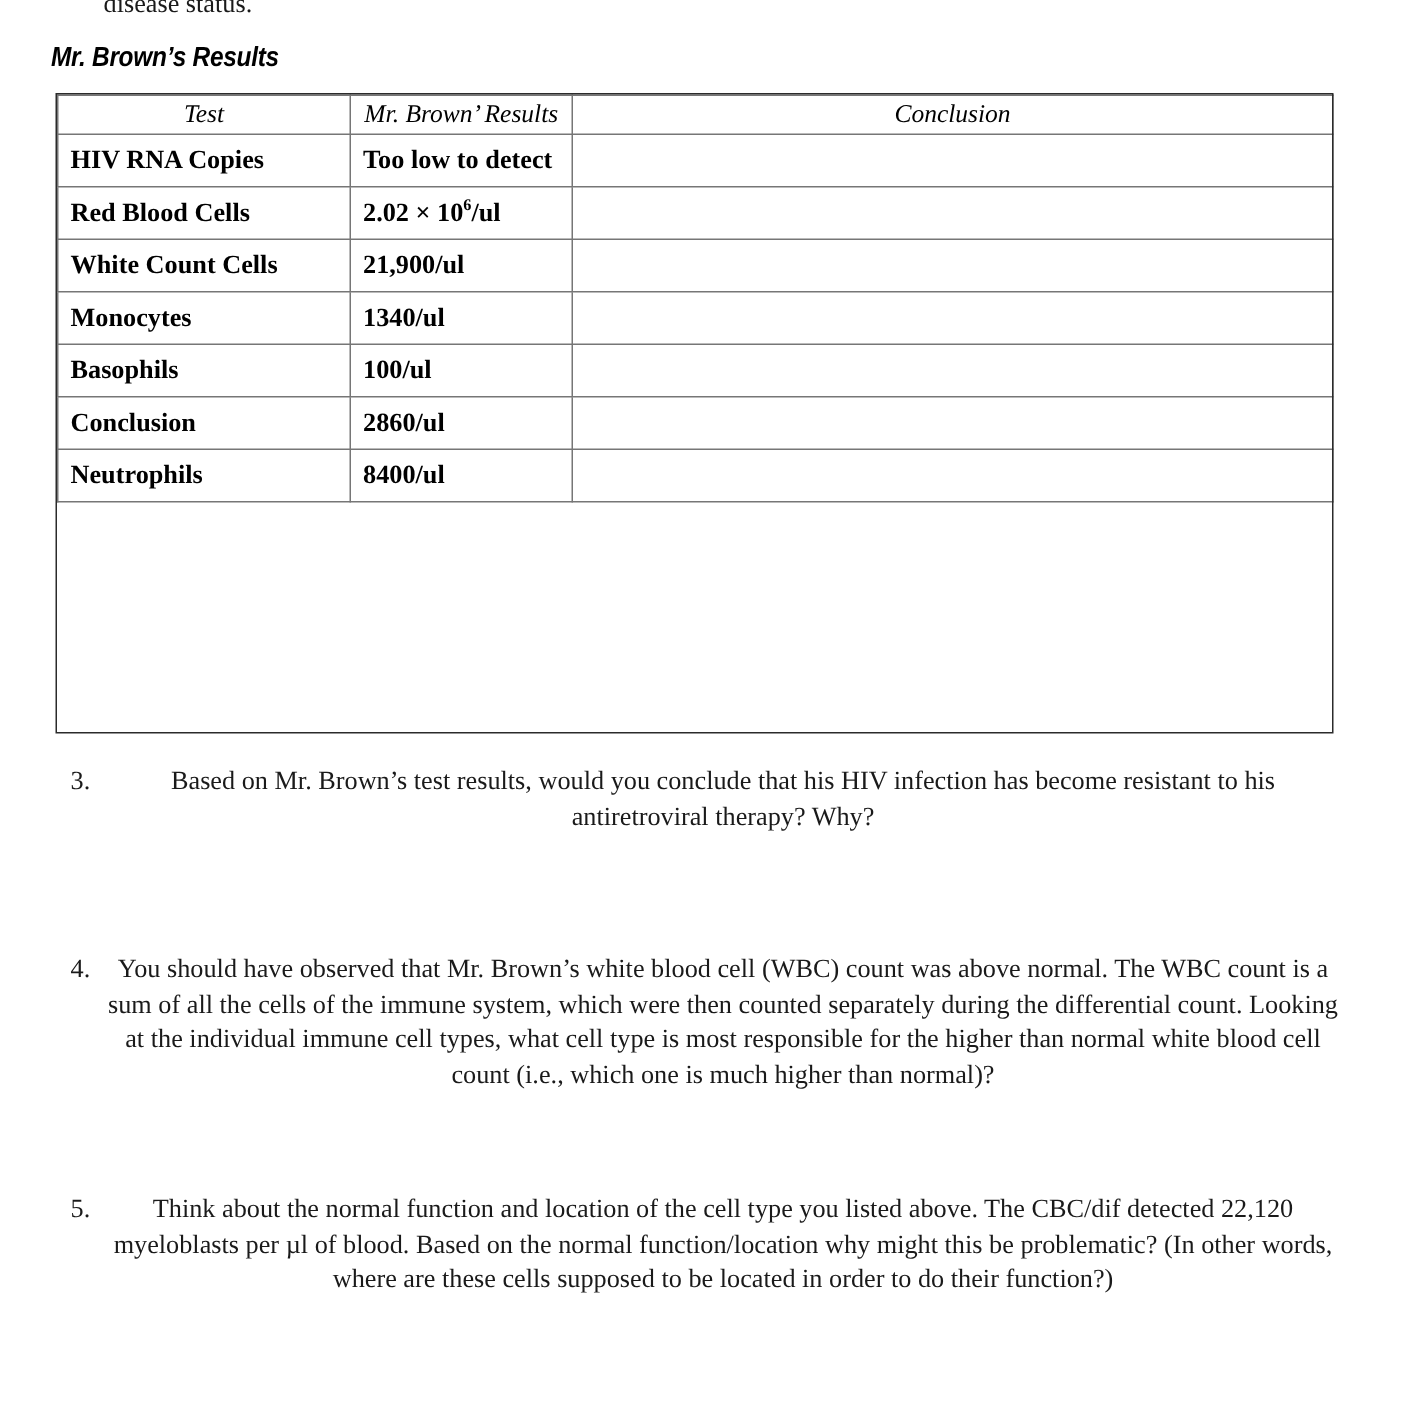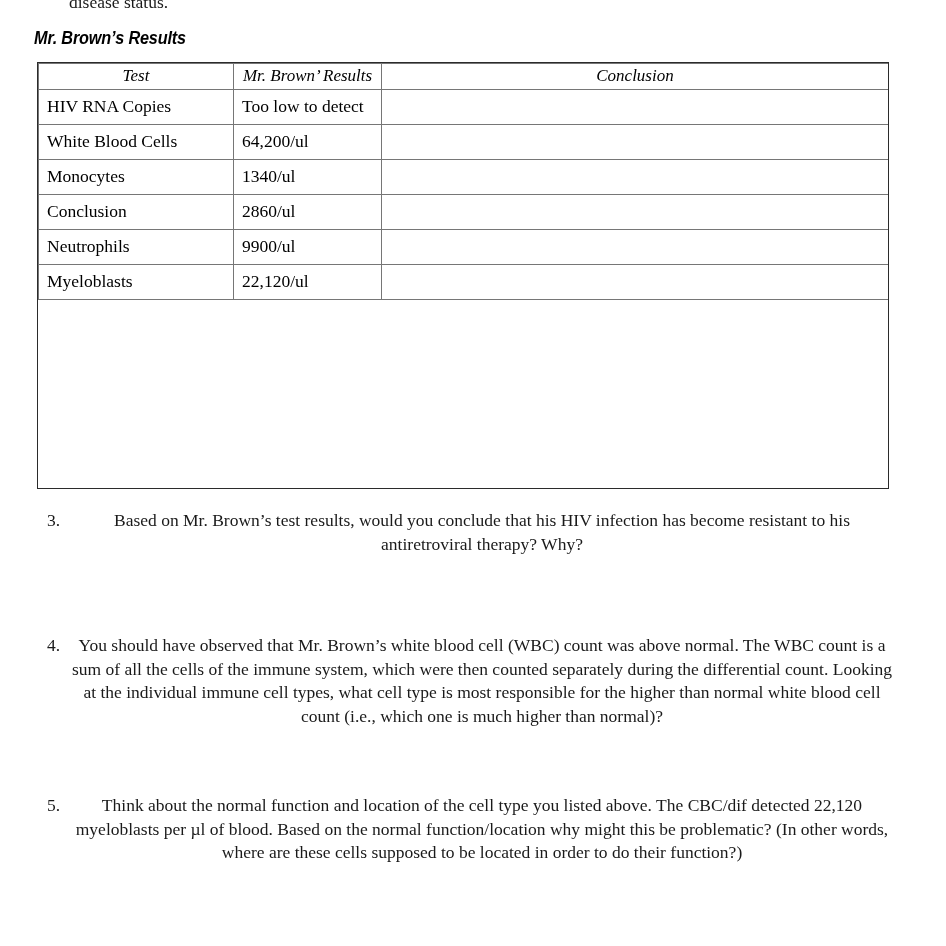--- a/index.html
+++ b/index.html
@@ -72,20 +72,21 @@
     font-weight: normal;
     font-size: 17px;
   }
   .results-table tbody td {
     font-size: 17.5px;
   }
   .cell-pad {
     display: block;
     padding: 0 0 0 8px;
     line-height: 1.1;
+    font-weight: bold;
   }
   .cell-center {
     display: block;
     text-align: center;
     line-height: 1.1;
   }
   sup {
     font-size: 0.62em;
     vertical-align: super;
     line-height: 0;
@@ -161,68 +162,79 @@
         </td>
         <td>
           <span class="cell-pad">Too low to detect</span>
         </td>
         <td>
           <span class="cell-pad"></span>
         </td>
       </tr>
       <tr>
         <td>
-          <span class="cell-pad">White Blood Cells</span>
-        </td>
-        <td>
-          <span class="cell-pad">64,200/ul</span>
+          <span class="cell-pad">Red Blood Cells</span>
+        </td>
+        <td>
+          <span class="cell-pad">2.02 × 10<sup>6</sup>/ul</span>
+        </td>
+        <td>
+          <span class="cell-pad"></span>
+        </td>
+      </tr>
+      <tr>
+        <td>
+          <span class="cell-pad">White Count Cells</span>
+        </td>
+        <td>
+          <span class="cell-pad">21,900/ul</span>
         </td>
         <td>
           <span class="cell-pad"></span>
         </td>
       </tr>
       <tr>
         <td>
           <span class="cell-pad">Monocytes</span>
         </td>
         <td>
           <span class="cell-pad">1340/ul</span>
         </td>
         <td>
           <span class="cell-pad"></span>
         </td>
       </tr>
       <tr>
         <td>
+          <span class="cell-pad">Basophils</span>
+        </td>
+        <td>
+          <span class="cell-pad">100/ul</span>
+        </td>
+        <td>
+          <span class="cell-pad"></span>
+        </td>
+      </tr>
+      <tr>
+        <td>
           <span class="cell-pad">Conclusion</span>
         </td>
         <td>
           <span class="cell-pad">2860/ul</span>
         </td>
         <td>
           <span class="cell-pad"></span>
         </td>
       </tr>
       <tr>
         <td>
           <span class="cell-pad">Neutrophils</span>
         </td>
         <td>
-          <span class="cell-pad">9900/ul</span>
-        </td>
-        <td>
-          <span class="cell-pad"></span>
-        </td>
-      </tr>
-      <tr>
-        <td>
-          <span class="cell-pad">Myeloblasts</span>
-        </td>
-        <td>
-          <span class="cell-pad">22,120/ul</span>
+          <span class="cell-pad">8400/ul</span>
         </td>
         <td>
           <span class="cell-pad"></span>
         </td>
       </tr>
     </tbody>
 </table>
 
 <div class="table-frame"></div>
 

